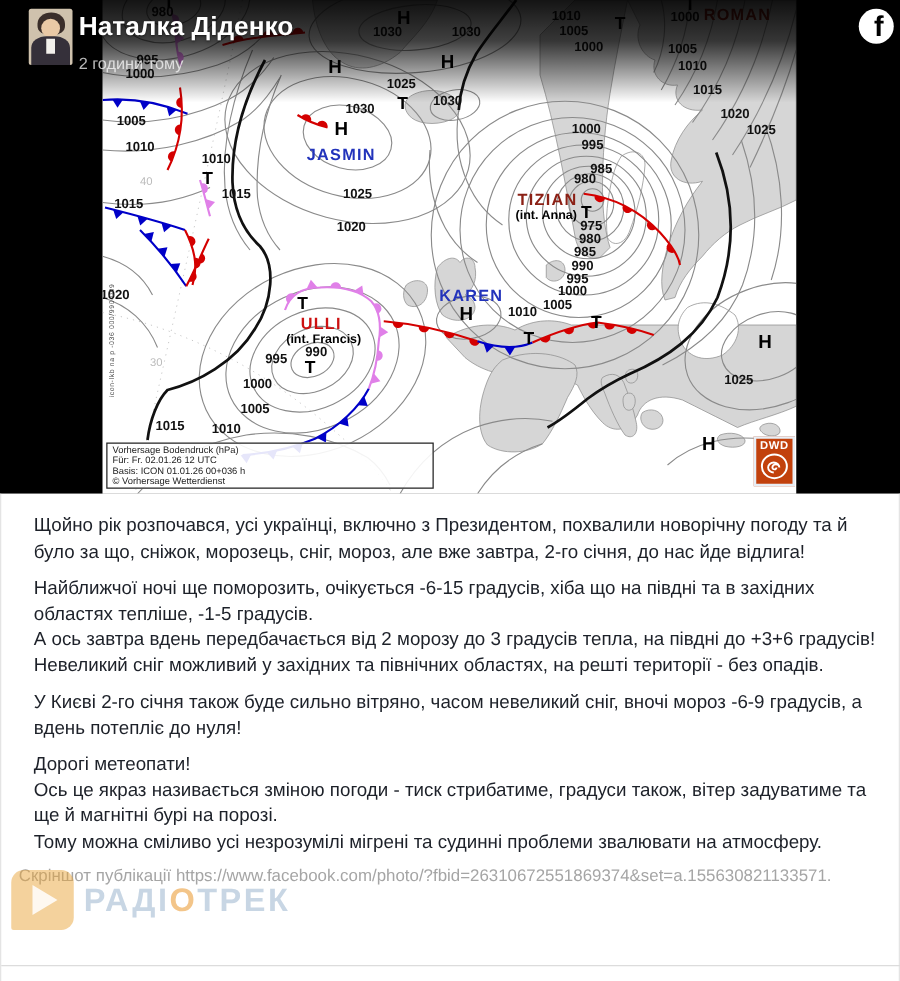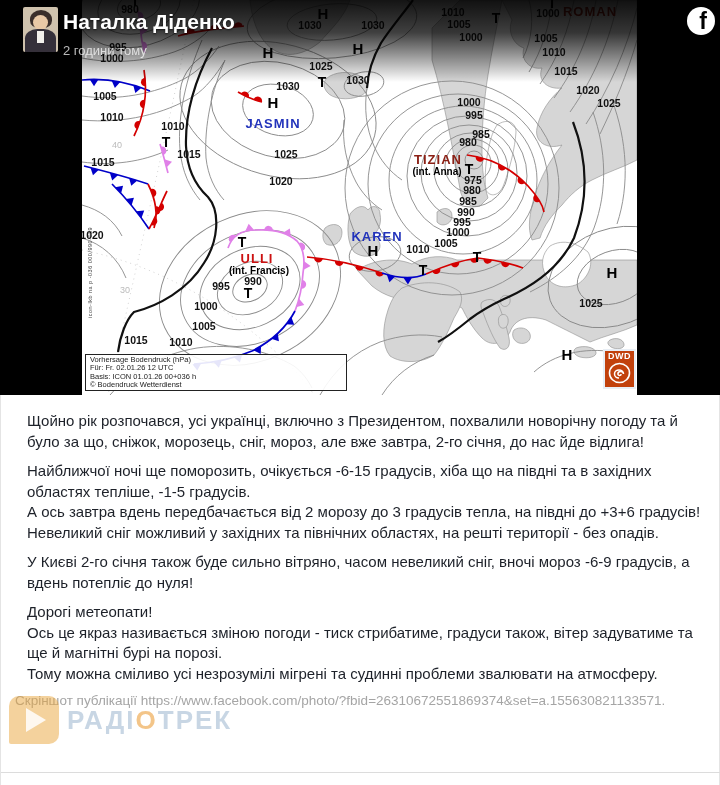--- a/index.html
+++ b/index.html
@@ -280,21 +280,21 @@
           <text x="509" y="307" class="ml-p">1025</text>
           <text x="485" y="360" class="ml-H">H</text>
           <text x="54" y="344" class="ml-p">1015</text>
           <text x="99" y="346" class="ml-p">1010</text>
         </g>
     </svg>
     <div class="map-infobox">
         <div>Vorhersage Bodendruck (hPa)</div>
         <div>Für:  Fr. 02.01.26  12 UTC</div>
         <div>Basis: ICON  01.01.26 00+036 h</div>
-        <div>© Bodendruck Wetterdienst</div>
+        <div>© Vorhersage Wetterdienst</div>
       </div>
     <div class="map-sidenote">icon-lkb na p -036 000/990-089</div>
     <div class="dwd-logo">
       <span class="dwd-txt">DWD</span>
       <svg width="29" height="24" viewBox="0 0 29 24">
         <ellipse cx="14.5" cy="11" rx="10" ry="9.5" fill="none" stroke="#fff" stroke-width="1.6"></ellipse>
         <path d="M14,16 a4.5,4 0 1 1 4.5,-4 a2.8,2.5 0 1 0 -5.6,0 a1.6,1.5 0 1 0 3.2,0" fill="none" stroke="#fff" stroke-width="1.5"></path>
       </svg>
     </div>
   </div>

